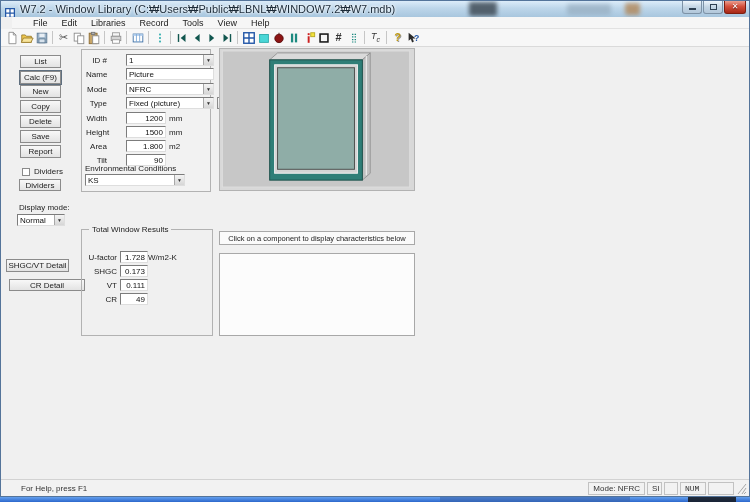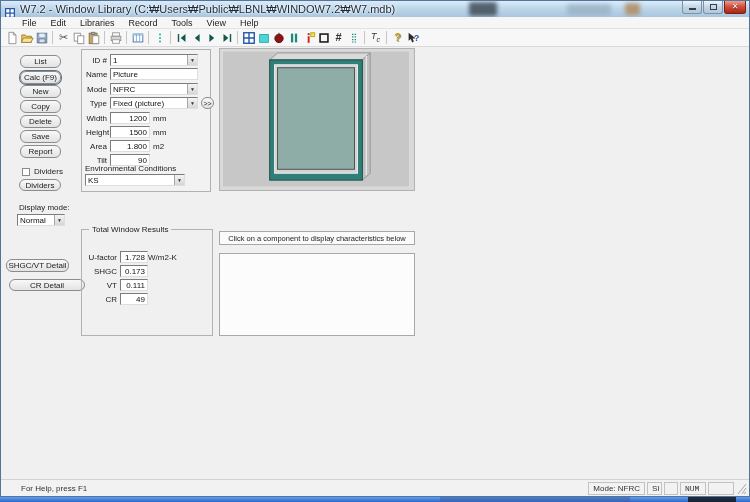--- a/index.html
+++ b/index.html
@@ -44,40 +44,40 @@
     width: 22px;
     background: linear-gradient(#eb9f90, #d4503c 45%, #a62716);
     border-color: #7e1d10;
     color: #fff; font-size: 8px; line-height: 8px;
     text-shadow: 0 1px 1px #5f0f06;
   }
   .gl-min { width: 7px; height: 2px; background: #2d3f51; margin-top: 4px; }
   .gl-max { width: 7px; height: 6px; border: 1px solid #2d3f51; background: transparent; }
   
   .menubar {
-    position: absolute; top: 16px; left: 0; right: 0; height: 12px;
+    position: absolute; top: 16px; left: 11px; right: 0; height: 12px;
     background: #f6f6f6; border-bottom: 1px solid #e2e2e2;
     display: flex; align-items: center; padding-left: 14px;
     font-size: 9px; color: #222;
   }
   .menu-item { padding: 0 7px; line-height: 12px; }
   
   .toolbar {
     position: absolute; top: 28px; left: 0; right: 0; height: 18px;
     background: #f7f7f7; border-bottom: 1px solid #dadada;
     display: flex; align-items: center; padding-left: 3px;
   }
   .tbtn { width: 15px; height: 16px; display: inline-flex; align-items: center; justify-content: center; }
   .tbtn svg { width: 14px; height: 14px; display: block; }
   .tsep { width: 1px; height: 13px; background: #c6c6c6; margin: 0 3px; }
   
   .content { position: absolute; top: 46px; left: 0; right: 0; height: 432px; background: #f0f0f0; }
   .btn {
     background: linear-gradient(#f8f8f8, #e3e3e3);
-    border: 1px solid #8b8b8b; border-radius: 6px;
+    border: 1px solid #8b8b8b; border-radius: 0;
     font-size: 8px; color: #222; text-align: right;
     font-family: inherit;
     display: flex; align-items: center; justify-content: center;
   }
   .sbtn { position: absolute; left: 19px; width: 41px; height: 13px; }
   .default-btn { box-shadow: 0 0 0 1px #5f6f7f; }
   .checkbox-row { position: absolute; left: 21px; top: 120px; display: flex; align-items: center; font-size: 8px; color:#222; }
   .cbox { width: 8px; height: 8px; border: 1px solid #8a8a8a; background: #fff; margin-right: 4px; }
   .display-label { position: absolute; left: 18px; top: 156px; font-size: 8px; color:#222; }
   
@@ -94,21 +94,21 @@
     border-left: 1px solid #a8a8a8;
     font-size: 5px; color: #333;
     display: flex; align-items: center; justify-content: center;
   }
   
   .form-panel {
     position: absolute; left: 80px; top: 2px; width: 130px; height: 143px;
     border: 1px solid #b2b2b2; background: #f2f2f2;
   }
   .frow { position: absolute; left: 4px; height: 12px; display: flex; align-items: center; font-size: 8px; color: #222; }
-  .flabel { width: 21px; text-align: right; margin-right: 3px; flex: none; }
+  .flabel { width: 21px; text-align: right; margin-right: 19px; flex: none; }
   .fld {
     height: 12px; background: #fff; color: #111;
     border: 1px solid; border-color: #7c7c7c #dedede #dedede #7c7c7c;
     font-size: 8px; font-family: inherit; padding: 0 2px; outline: none;
   }
   .w88 { width: 88px; }
   .w40 { width: 40px; text-align: right; }
   .unit { margin-left: 3px; }
   .fcombo { position: relative; top: 0; left: 0; }
   .more-btn { width: 13px; height: 12px; margin-left: 3px; font-size: 7px; }

